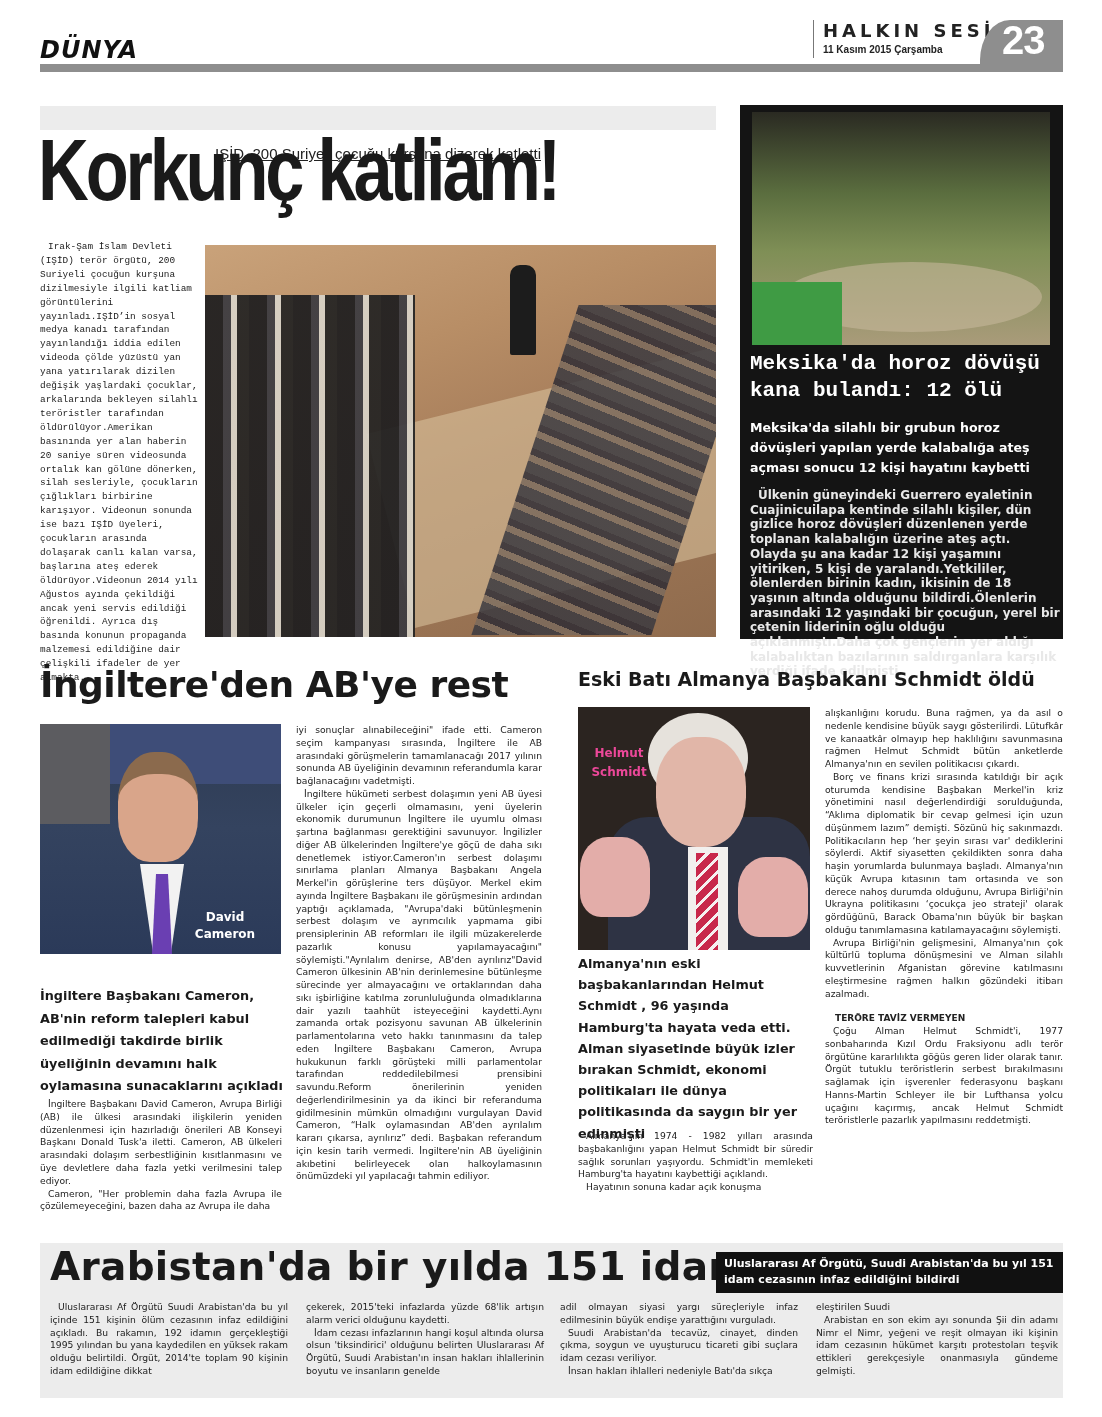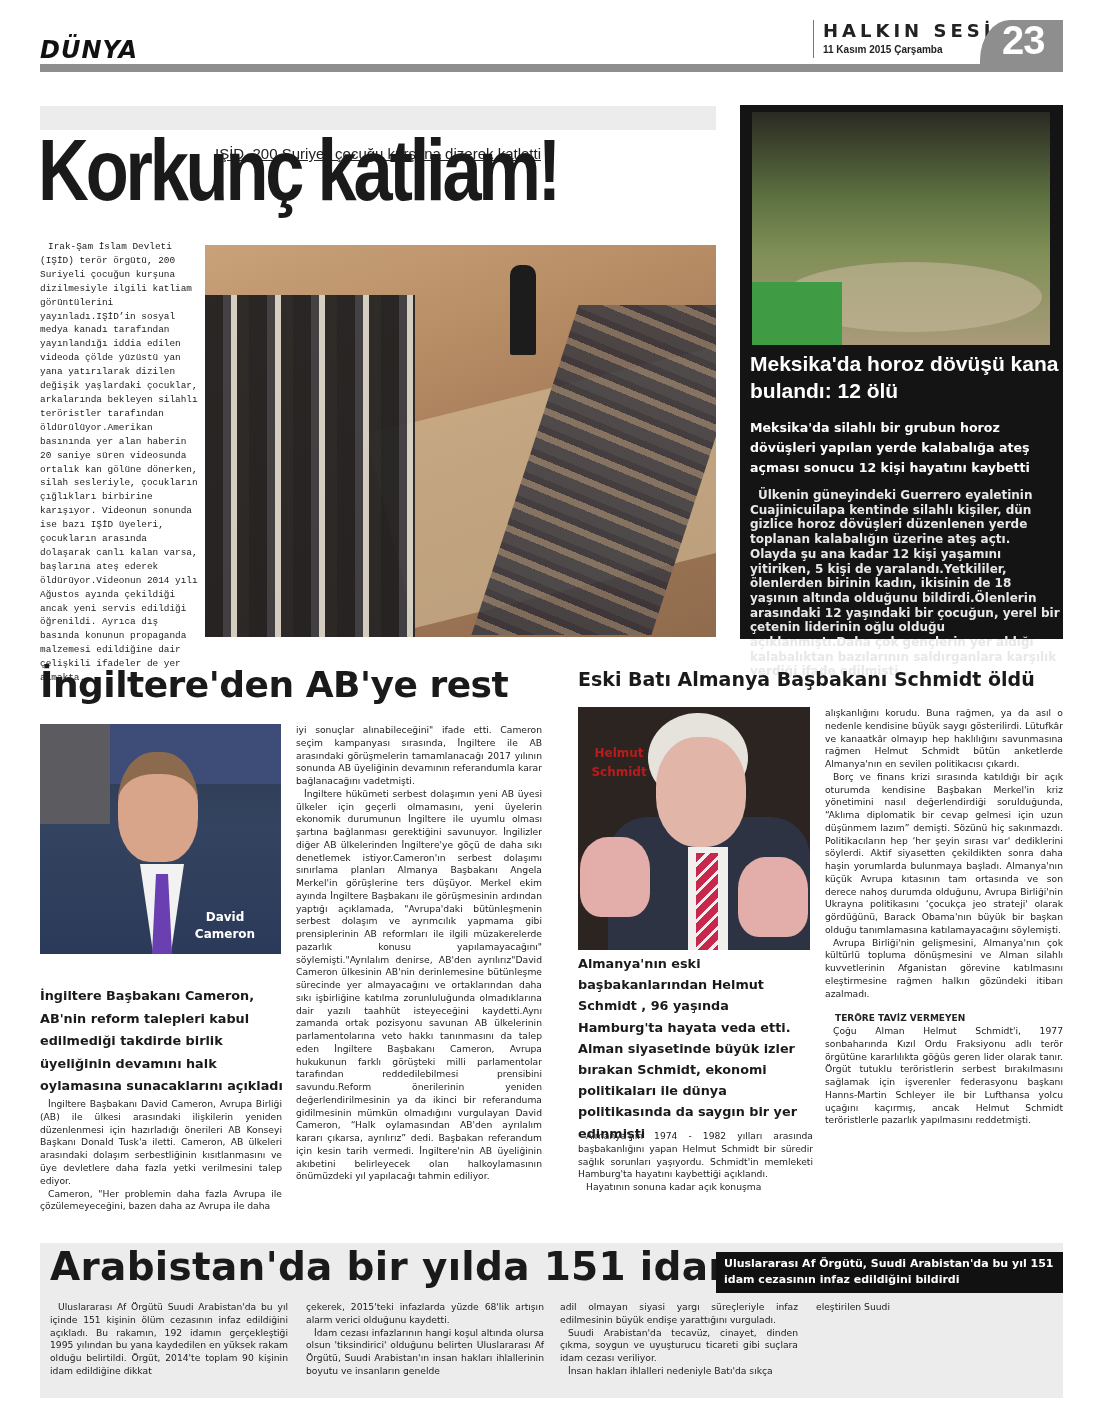--- a/index.html
+++ b/index.html
@@ -25,21 +25,21 @@
   .photo-isid .pit { position: absolute; left: 180px; top: 140px; width: 380px; height: 200px; background: #d7bf9b; transform: rotate(-14deg); opacity: 0.6; }
   .photo-isid .row { position: absolute; left: 320px; top: 60px; width: 180px; height: 330px; background: repeating-linear-gradient(20deg, #3b3a40 0 10px, #7b6a5c 10px 16px, #2f2c34 16px 22px); opacity: 0.85; transform: skewX(-18deg); }
   .photo-isid .men { position: absolute; left: 0; top: 50px; width: 210px; height: 342px; background: repeating-linear-gradient(90deg, #1c1c1e 0 18px, #3a3a40 18px 26px, #d8d3c8 26px 32px, #222 32px 44px); opacity: 0.92; }
   .photo-isid .figure { position: absolute; left: 305px; top: 20px; width: 26px; height: 90px; background: #1c1c1c; border-radius: 10px 10px 2px 2px; }
 
   
   .mex-box { left: 740px; top: 105px; width: 323px; height: 534px; background: #141414; }
   .mex-photo { left: 752px; top: 112px; width: 298px; height: 233px; background: linear-gradient(180deg, #2a2a22 0%, #5b6e3f 35%, #7f8f56 60%, #a99b7a 100%); overflow: hidden; }
   .mex-photo .ring { position: absolute; left: 30px; top: 150px; width: 260px; height: 70px; background: #c6b89b; border-radius: 50%; opacity: 0.6; }
   .mex-photo .green { position: absolute; left: 0; top: 170px; width: 90px; height: 63px; background: #3f9b44; }
-  .mex-title { left: 750px; top: 350px; width: 310px; color: #fff; font-family: Liberation Sans, sans-serif; font-weight: bold; font-size: 21px; line-height: 27px; }
+  .mex-title { left: 750px; top: 350px; width: 310px; color: #fff; font-family: Liberation Mono, monospace; font-weight: bold; font-size: 21px; line-height: 27px; }
   .mex-deck { left: 750px; top: 418px; width: 310px; color: #fff; font-weight: bold; font-size: 12.6px; line-height: 20px; }
   .mex-body { left: 750px; top: 488px; width: 310px; color: #e8e8e8; font-size: 12px; line-height: 14.7px; text-indent: 8px; font-weight: bold; }
 
   
   .h-ing { left: 40px; top: 664px; font-weight: bold; font-size: 36px; letter-spacing: -0.5px; color: #1a1a1a; white-space: nowrap; }
   .photo-cam { left: 40px; top: 724px; width: 241px; height: 230px; background: linear-gradient(180deg, #2e3b52 0%, #34435f 45%, #2b3a59 100%); overflow: hidden; }
   .photo-cam .bg1 { position: absolute; left: 0; top: 0; width: 70px; height: 100px; background: #5c5c60; }
   .photo-cam .bg2 { position: absolute; left: 70px; top: 0; width: 171px; height: 60px; background: #3e4d78; }
   .photo-cam .face { position: absolute; left: 78px; top: 28px; width: 80px; height: 110px; background: #d9a58a; border-radius: 45% 45% 40% 40%; border-top: 22px solid #8b6a4d; }
   .photo-cam .shirt { position: absolute; left: 100px; top: 140px; width: 44px; height: 90px; background: #f2f2f2; clip-path: polygon(0 0, 100% 0, 70% 100%, 30% 100%); }
@@ -53,21 +53,21 @@
   
   .h-sch { left: 578px; top: 668px; font-weight: bold; font-size: 19px; color: #1a1a1a; white-space: nowrap; }
   .photo-sch { left: 578px; top: 707px; width: 232px; height: 243px; background: #2b2420; overflow: hidden; }
   .photo-sch .hair { position: absolute; left: 70px; top: 6px; width: 100px; height: 90px; background: #e6e2dc; border-radius: 50%; }
   .photo-sch .face { position: absolute; left: 78px; top: 30px; width: 90px; height: 110px; background: #e1b6a8; border-radius: 45%; }
   .photo-sch .suit { position: absolute; left: 30px; top: 110px; width: 202px; height: 133px; background: #2e3344; border-radius: 40px 40px 0 0; }
   .photo-sch .shirt { position: absolute; left: 110px; top: 140px; width: 40px; height: 103px; background: #f2f0ee; }
   .photo-sch .tie { position: absolute; left: 118px; top: 146px; width: 22px; height: 97px; background: repeating-linear-gradient(135deg, #c8284b 0 7px, #f5f0f0 7px 10px); }
   .photo-sch .hand1 { position: absolute; left: 2px; top: 130px; width: 70px; height: 80px; background: #e3ada9; border-radius: 40% 40% 30% 30%; }
   .photo-sch .hand2 { position: absolute; left: 160px; top: 150px; width: 70px; height: 80px; background: #e3ada9; border-radius: 40% 40% 30% 30%; }
-  .cap-sch { left: 584px; top: 744px; width: 70px; text-align: center; color: #b91c1c; font-weight: bold; font-size: 12px; line-height: 19px; }
+  .cap-sch { left: 584px; top: 744px; width: 70px; text-align: center; color: #ec4899; font-weight: bold; font-size: 12px; line-height: 19px; }
   .deck-sch { left: 578px; top: 953px; width: 235px; font-weight: bold; font-size: 12.8px; line-height: 21.2px; color: #1a1a1a; }
   .body-sch1 { left: 578px; top: 1130px; width: 235px; font-size: 9.2px; line-height: 12.8px; text-align: justify; color: #222; }
   .body-sch2 { left: 825px; top: 707px; width: 238px; font-size: 9.2px; line-height: 12.75px; text-align: justify; color: #222; }
   .subhead-sch { font-weight: bold; font-size: 9px; margin-top: 12px; text-indent: 10px; }
 
   
   .ara-box { left: 40px; top: 1243px; width: 1023px; height: 155px; background: #ececec; }
   .h-ara { left: 50px; top: 1244px; font-weight: bold; font-size: 39px; color: #1a1a1a; white-space: nowrap; letter-spacing: 0.3px; }
   .ara-deck-box { left: 716px; top: 1252px; width: 347px; height: 41px; background: #111; }
   .ara-deck { left: 724px; top: 1256px; width: 340px; color: #fff; font-weight: bold; font-size: 11px; line-height: 16px; }
@@ -163,13 +163,14 @@
   <p class="noindent">çekerek, 2015'teki infazlarda yüzde 68'lik artışın alarm verici olduğunu kaydetti.</p>
   <p>İdam cezası infazlarının hangi koşul altında olursa olsun 'tiksindirici' olduğunu belirten Uluslararası Af Örgütü, Suudi Arabistan'ın insan hakları ihlallerinin boyutu ve insanların genelde</p>
 </div>
 <div class="abs body-ara ara-c3">
   <p class="noindent">adil olmayan siyasi yargı süreçleriyle infaz edilmesinin büyük endişe yarattığını vurguladı.</p>
   <p>Suudi Arabistan'da tecavüz, cinayet, dinden çıkma, soygun ve uyuşturucu ticareti gibi suçlara idam cezası veriliyor.</p>
   <p>İnsan hakları ihlalleri nedeniyle Batı'da sıkça</p>
 </div>
 <div class="abs body-ara ara-c4">
   <p class="noindent">eleştirilen Suudi</p>
+  <p>Arabistan en son ekim ayı sonunda Şii din adamı Nimr el Nimr, yeğeni ve reşit olmayan iki kişinin idam cezasının hükümet karşıtı protestoları teşvik ettikleri gerekçesiyle onanmasıyla gündeme gelmişti.</p>
 </div>
 
 </body></html>

